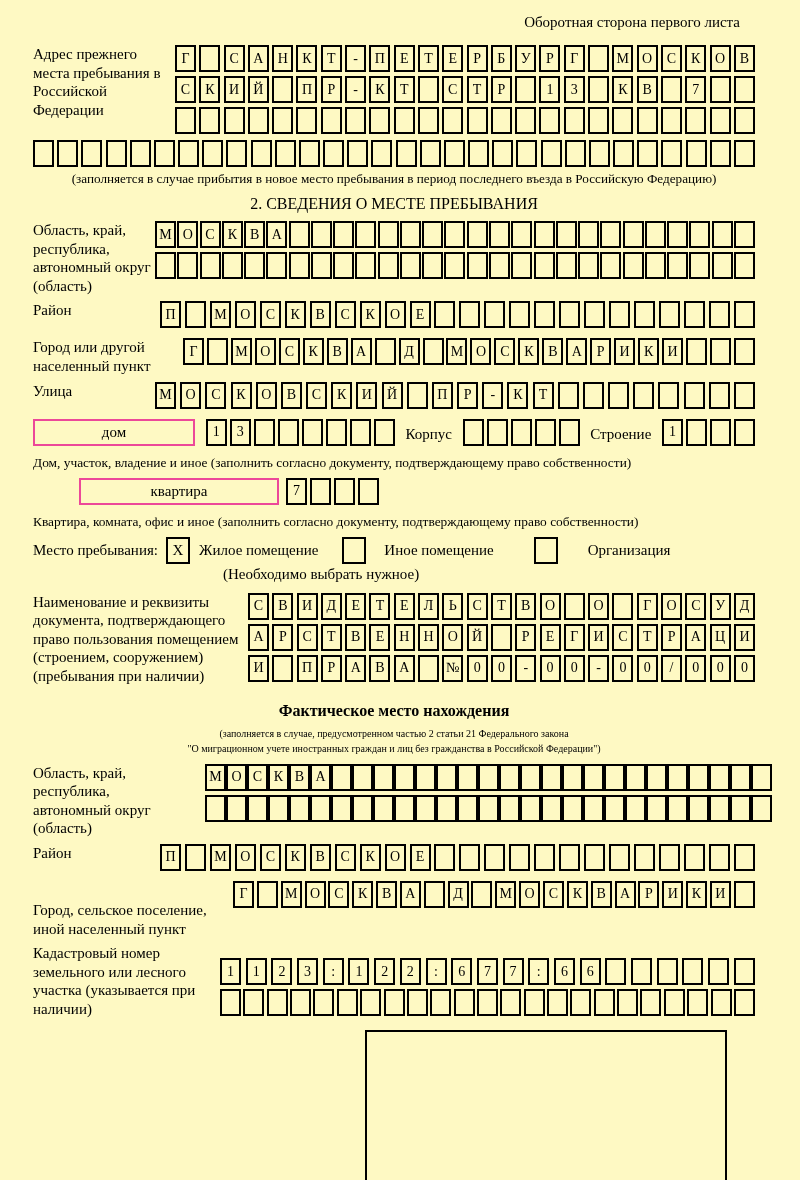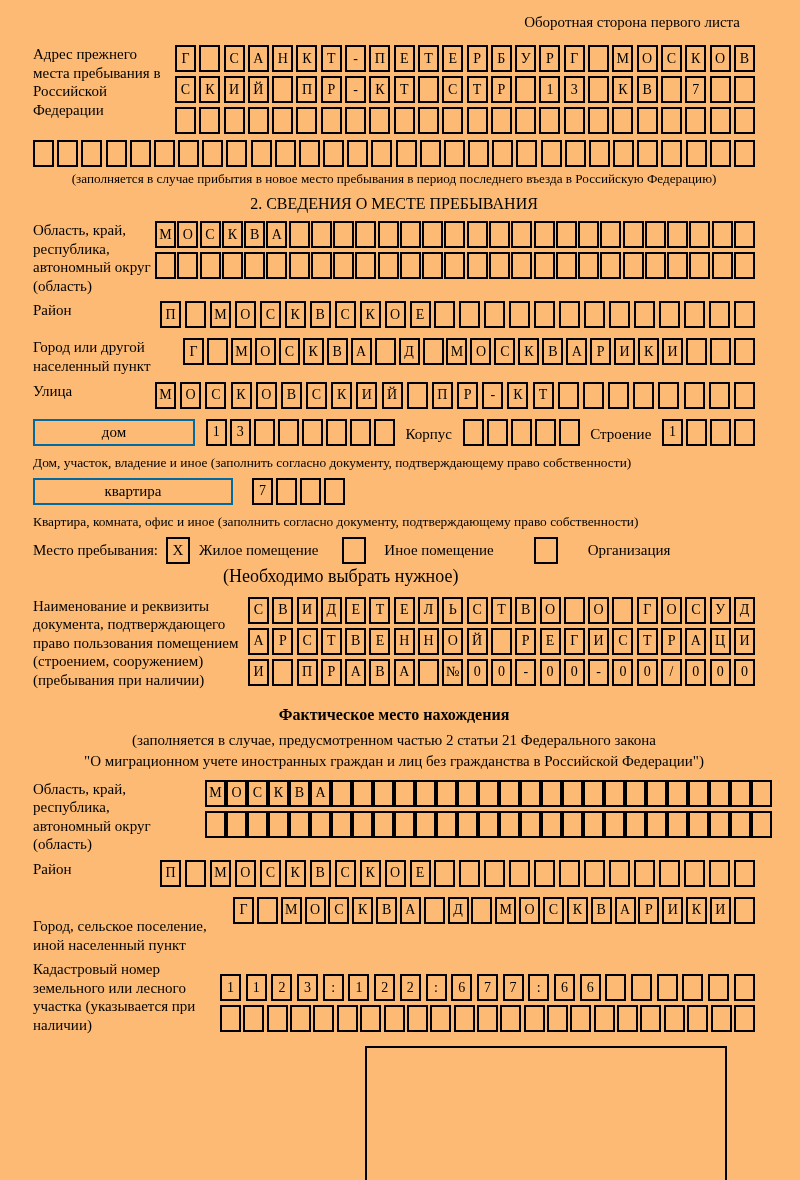--- a/index.html
+++ b/index.html
@@ -1,19 +1,19 @@
 <!DOCTYPE html>
 <html><head>
 <meta charset="utf-8">
 <style>
   html,body{margin:0;padding:0;background:#888;}
   .page{
     position:relative;
     width:800px;height:1180px;
-    background:#fdba74;color:#000;
+    background:#fef9c3;color:#000;
     font-family:"Liberation Serif","DejaVu Serif",serif;
     box-sizing:border-box;
     padding:12px 45px 0 33px;
     overflow:hidden;
   }
   .hdr-note{font-size:15px;text-align:right;margin:2px 15px 14px 0;}
   .field{display:flex;margin-bottom:6px;}
   .flabel{font-size:15px;line-height:1.24;flex:none;}
   .rowstack{flex:1;min-width:0;}
   .boxes{display:flex;justify-content:space-between;margin-bottom:4px;}
@@ -22,36 +22,36 @@
   .cb{
     flex:none;box-sizing:border-box;
     width:21px;height:27px;border:2px solid #000;
     display:flex;align-items:center;justify-content:center;
     font-size:14px;line-height:1;
   }
   .caption{font-size:13.2px;text-align:center;margin:2px 0 8px 0;}
   .caption-left{font-size:13.4px;text-align:left;margin:0 0 7px 0;}
   .sec-title{font-size:16px;font-weight:normal;text-align:center;margin:2px 0 8px 0;}
   .fact-title{font-size:16px;font-weight:bold;text-align:center;margin:16px 0 8px 0;}
-  .fact-note{font-size:15px;text-align:center;margin:0 0 4px 0;}
+  .fact-note{font-size:10px;text-align:center;margin:0 0 4px 0;}
   .namedbox{
-    box-sizing:border-box;border:2px solid #0369a1;height:27px;
+    box-sizing:border-box;border:2px solid #ec4899;height:27px;
     display:flex;align-items:center;justify-content:center;
     font-size:15px;flex:none;
   }
   .inline-lbl{font-size:15px;align-self:center;flex:none;}
   .domrow{display:flex;justify-content:space-between;margin-bottom:5px;}
   .grp{display:flex;gap:3px;flex:none;}
-  .kvrow{display:flex;gap:19px;margin-bottom:5px;}
+  .kvrow{display:flex;gap:7px;margin-bottom:5px;margin-left:46px;}
   .mesto{display:flex;align-items:center;margin:4px 0 2px 0;font-size:15px;}
   .ckb{
     flex:none;box-sizing:border-box;width:24px;height:27px;border:2px solid #000;
     display:flex;align-items:center;justify-content:center;font-size:15px;
   }
-  .mesto-note{font-size:18px;margin:2px 0 10px 190px;}
+  .mesto-note{font-size:15px;margin:2px 0 10px 190px;}
   .stamp-wrap{width:398px;margin-left:auto;margin-right:10px;margin-top:10px;}
   .stamp-box{width:362px;height:177px;border:2px solid #000;box-sizing:border-box;margin:0 auto;}
   .w138{width:138px;} .w122{width:122px;} .w150{width:150px;}
   .w215{width:215px;}
   .lblcol-142{flex:none;width:142px;}
   .lblcol-122{flex:none;width:122px;}
   .lblcol-127{flex:none;width:127px;}
   .lblcol-150{flex:none;width:150px;}
   .lblcol-215{flex:none;width:215px;}
   .lblcol-172{flex:none;width:172px;}

